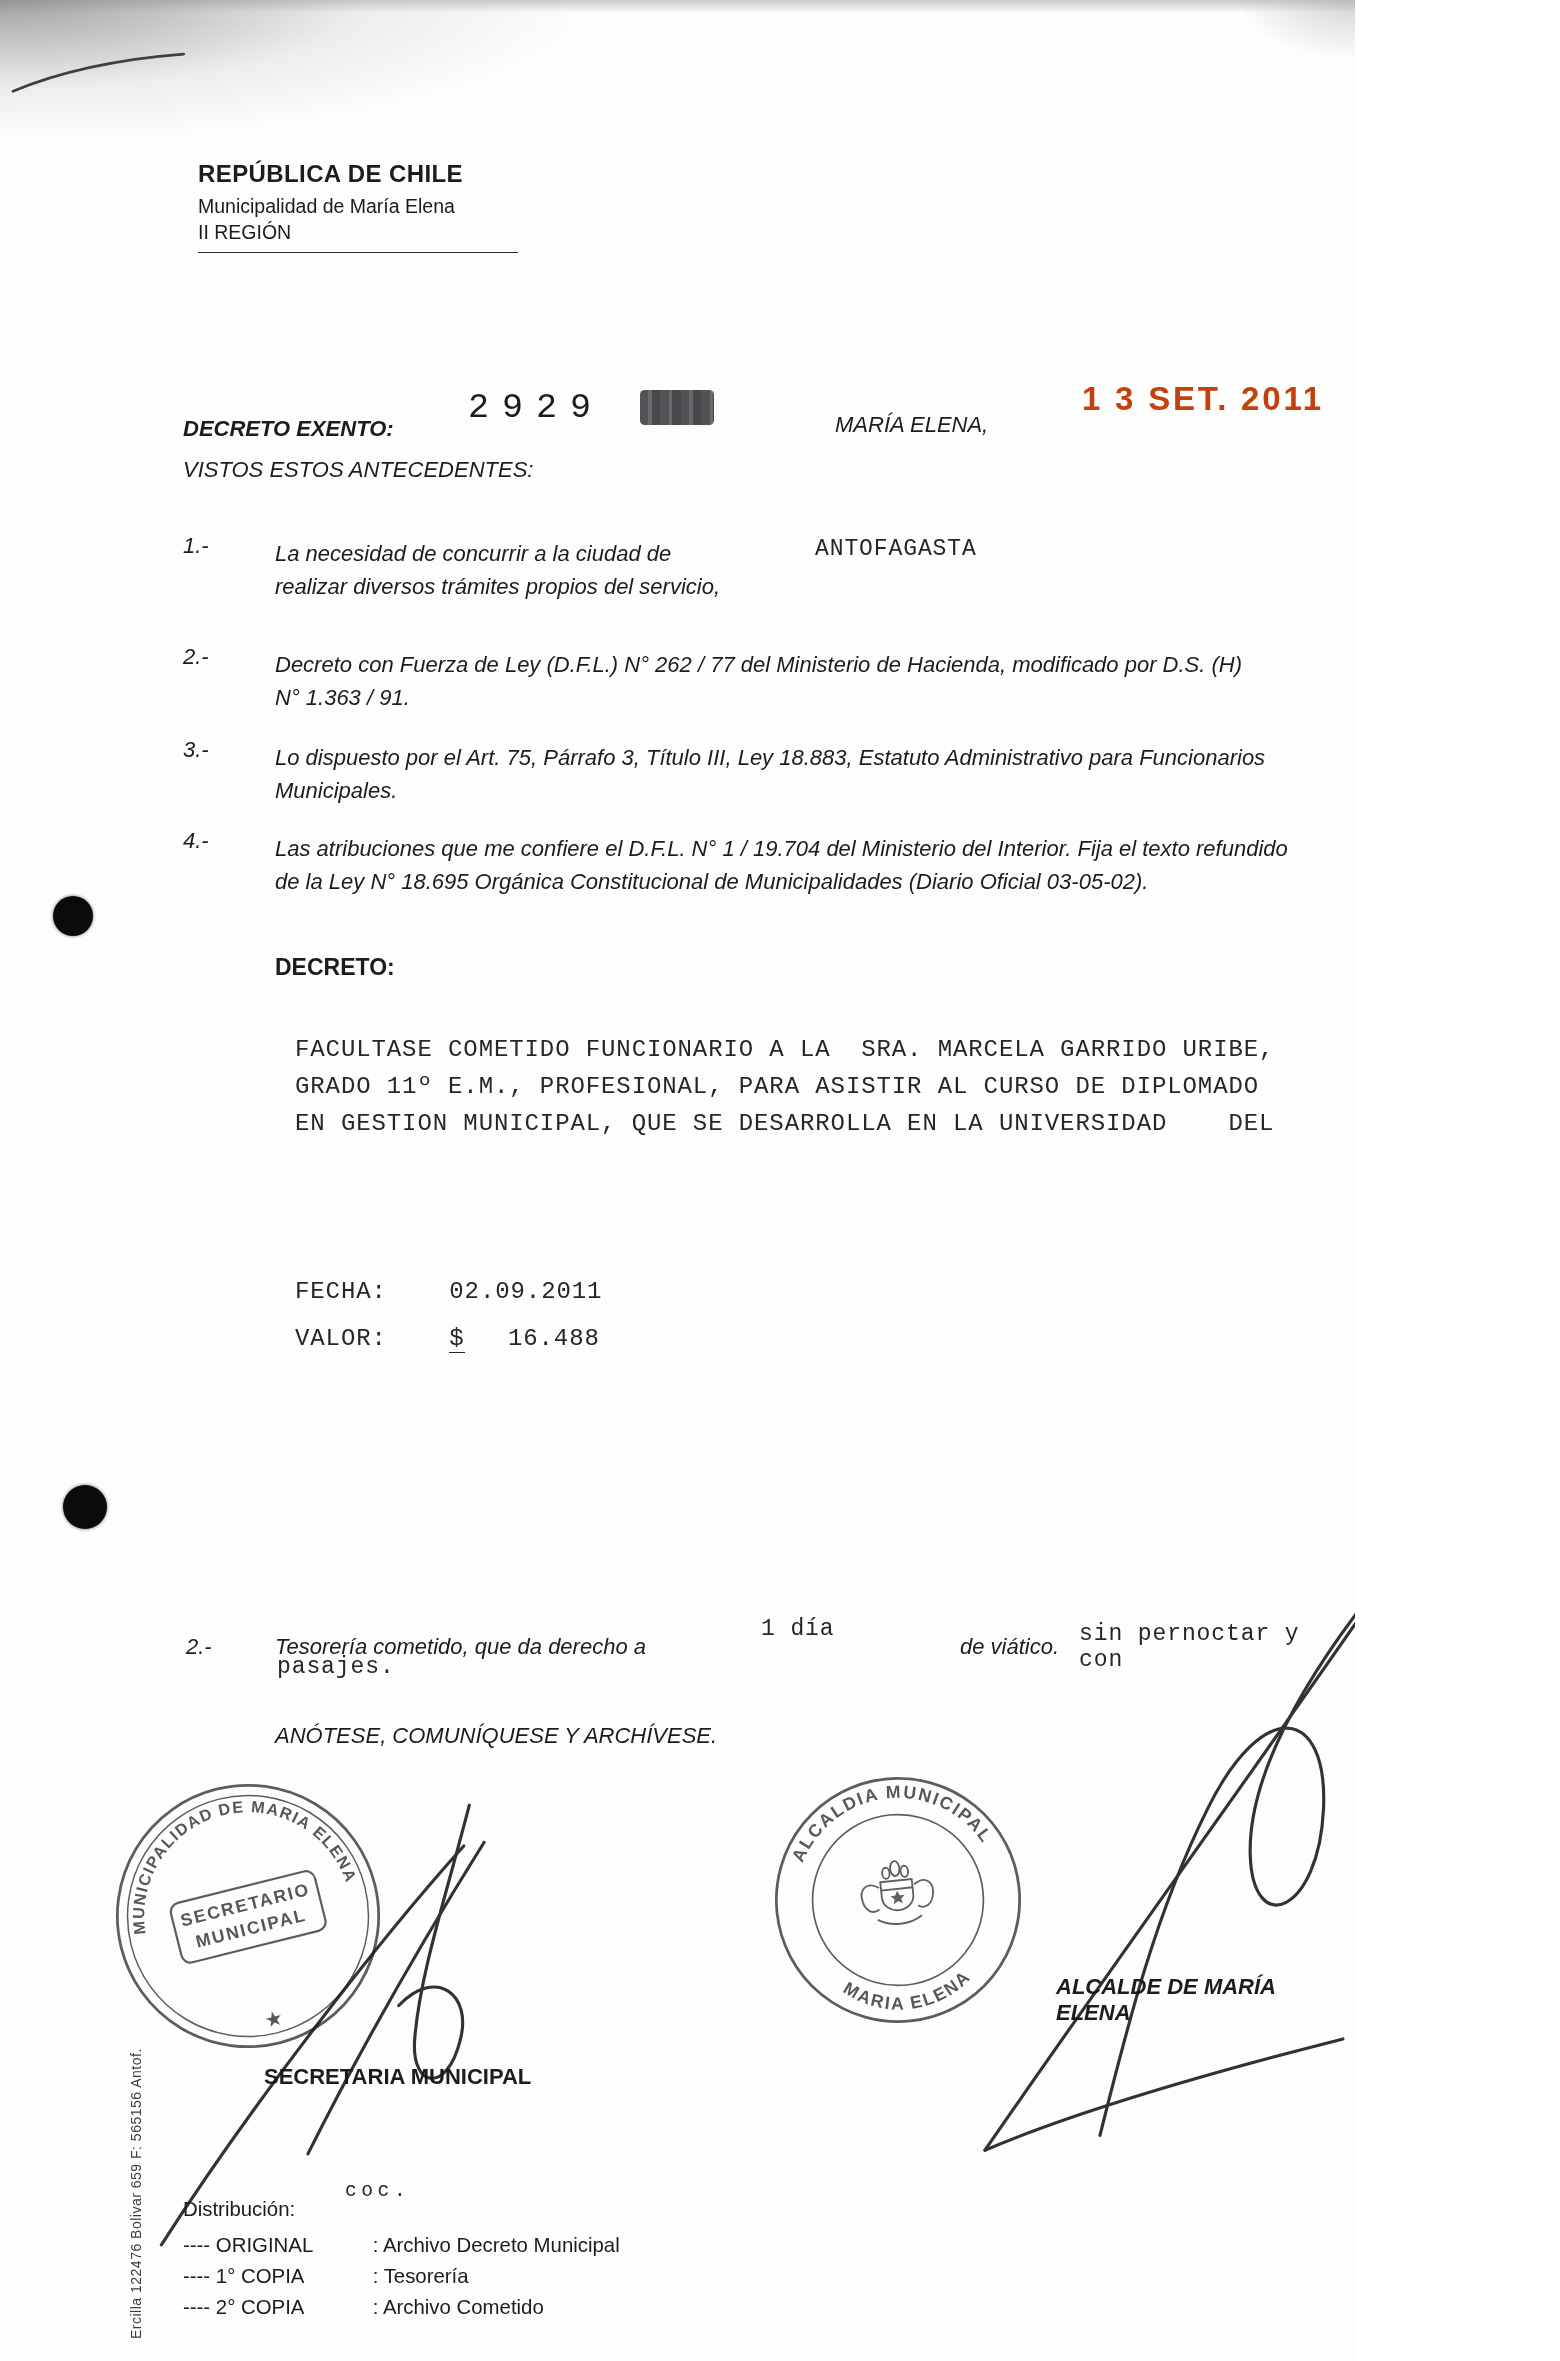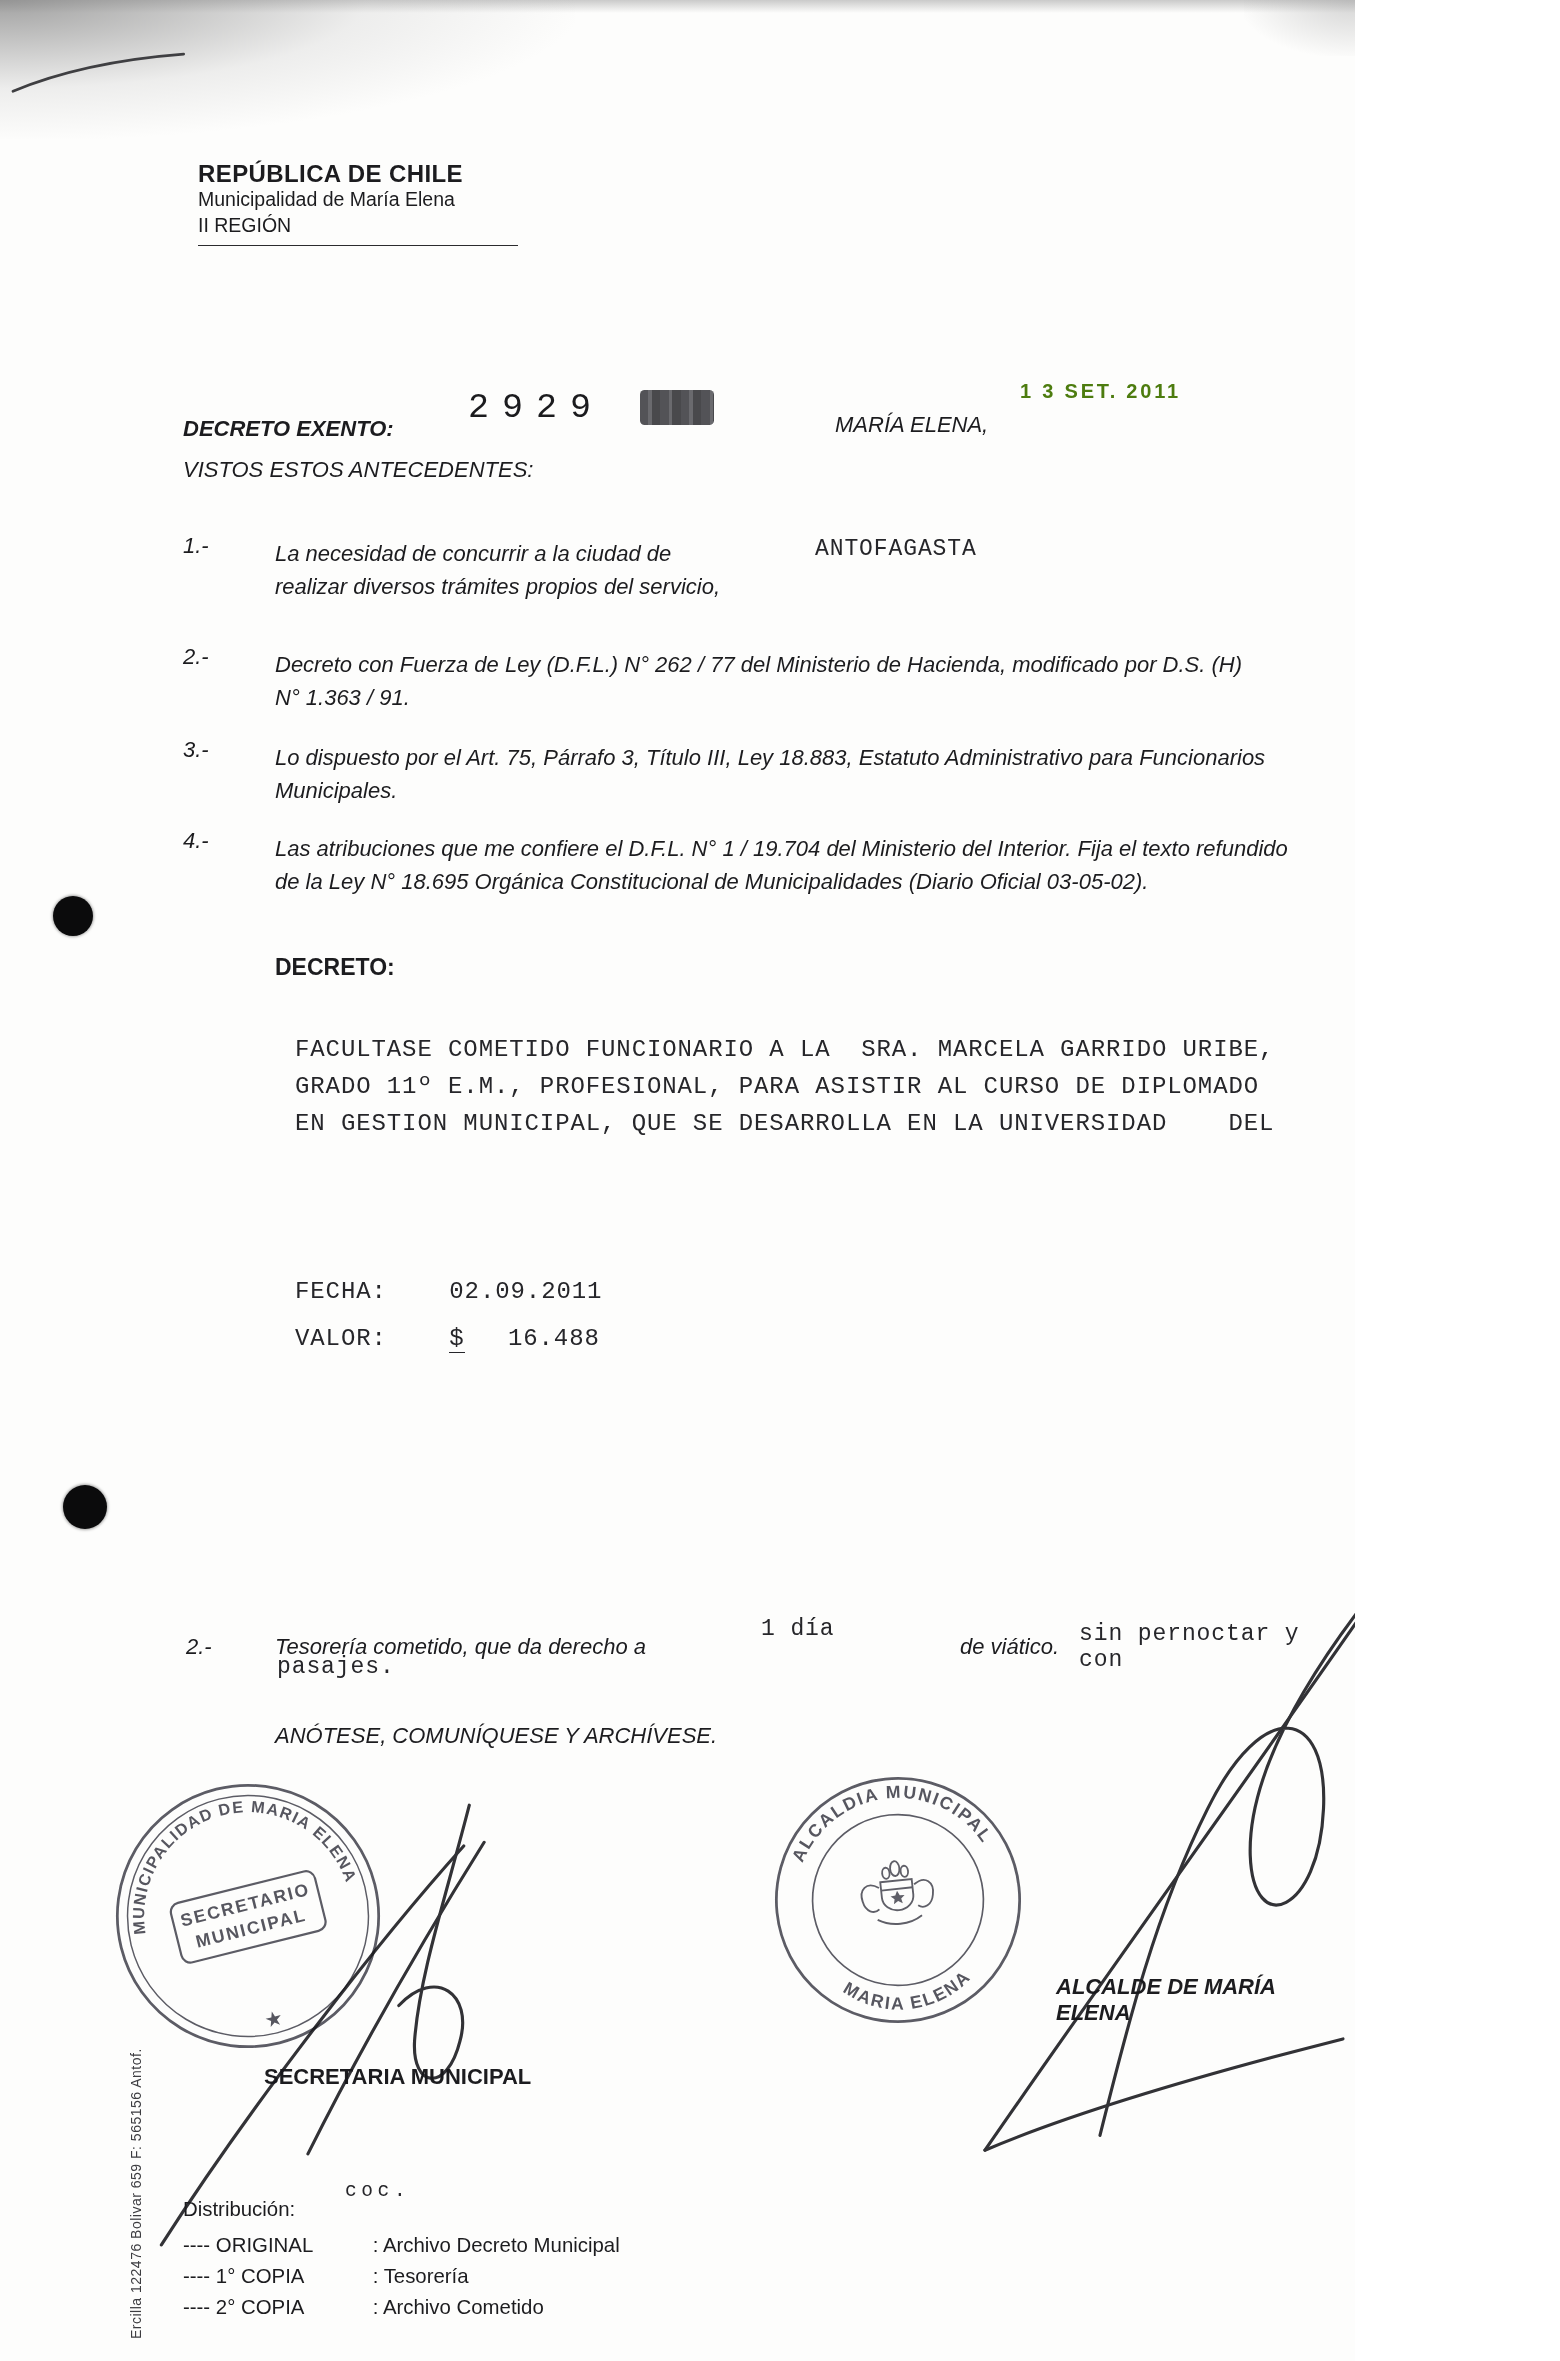--- a/index.html
+++ b/index.html
@@ -16,29 +16,29 @@
   
   .top-band{left:0;top:0;width:100%;height:13px;
     background:linear-gradient(180deg, rgba(160,160,160,.55), rgba(255,255,255,0));}
   .corner-shade{left:0;top:0;width:575px;height:139px;
     background:radial-gradient(ellipse at 0% 0%, rgba(130,130,130,.75), rgba(190,190,190,.25) 45%, rgba(255,255,255,0) 72%);}
   .corner-shade-r{right:0;top:0;width:111px;height:56px;
     background:radial-gradient(ellipse at 100% 0%, rgba(170,170,170,.5), rgba(255,255,255,0) 75%);}
   
   .header{left:198px;top:160px;width:320px;border-bottom:1.9px solid #2b2b2e;padding-bottom:8.3px;}
   .header .republic{font-size:24px;font-weight:bold;letter-spacing:0.4px;}
-  .header .muni{font-size:19.5px;margin-top:0;}
+  .header .muni{font-size:19.5px;margin-top:7px;}
   .header .region{font-size:19.5px;margin-top:2.8px;}
   
   .decree-label{left:183px;top:416px;font-size:22px;font-weight:bold;font-style:italic;}
   .decree-number{left:468px;top:388px;font-size:35px;letter-spacing:13px;font-family:"Liberation Mono",monospace;color:#1b1b1e;}
   .smudge{left:640px;top:390px;width:74px;height:35px;border-radius:4.6px;opacity:.82;filter:blur(0.6px);
     background:repeating-linear-gradient(90deg,#2e2e33 0 8.3px,#4a4a50 8.3px 12px,#222226 12px 20.4px);}
   .place{left:835px;top:412px;font-size:22px;font-style:italic;}
-  .date-stamp{left:1020px;top:380px;font-size:20px;font-weight:bold;letter-spacing:2.8px;color:#4d7c0f;}
+  .date-stamp{left:1082px;top:380px;font-size:33px;font-weight:bold;letter-spacing:2.8px;color:#c2410c;}
   
   .vistos-title{left:183px;top:457px;font-size:22px;font-style:italic;}
   .item{font-size:22px;font-style:italic;line-height:33px;}
   .item .num{position:absolute;left:183px;}
   .item .itext{position:absolute;left:275px;width:1192px;margin-top:8px;}
   .inline-city{position:absolute;left:540px;top:-3.7px;font-style:normal;font-size:23px;letter-spacing:0.9px;}
   .inline-para{position:absolute;left:1120px;top:0;}
   
   .decreto-title{left:275px;top:954px;font-size:23px;font-weight:bold;}
   .decree-body{left:295px;top:1031px;font-size:24px;line-height:37px;letter-spacing:0.9px;}

